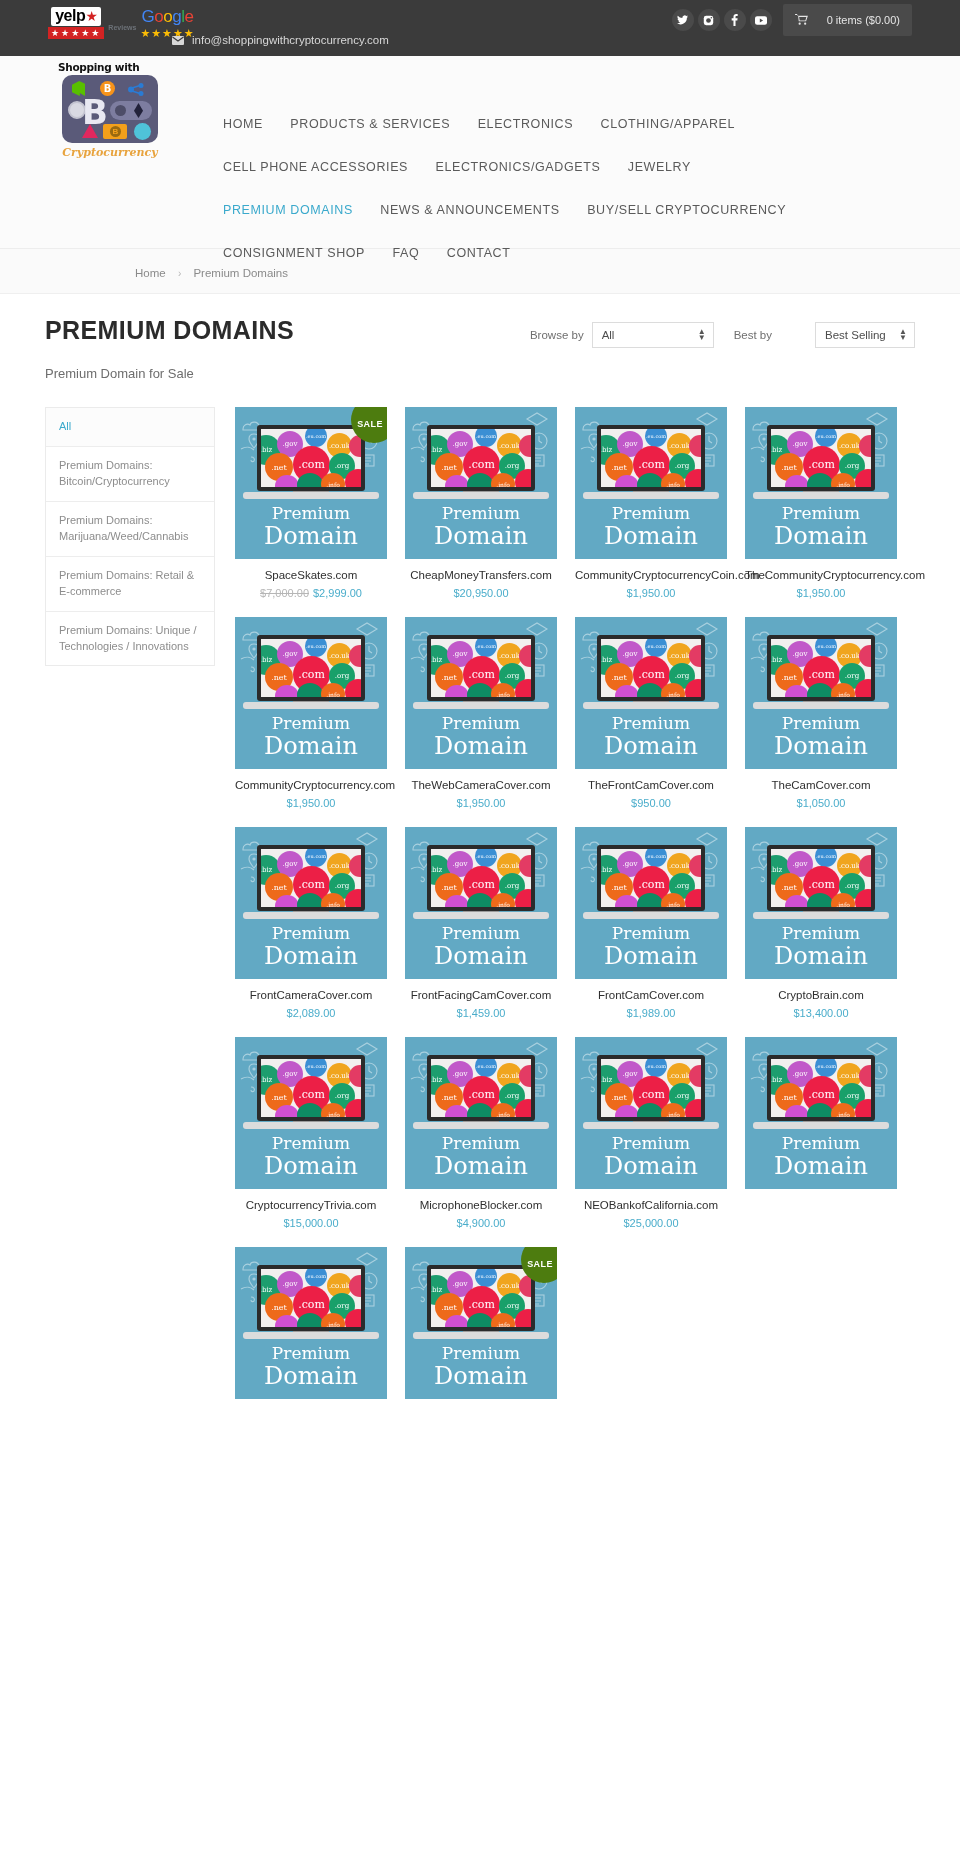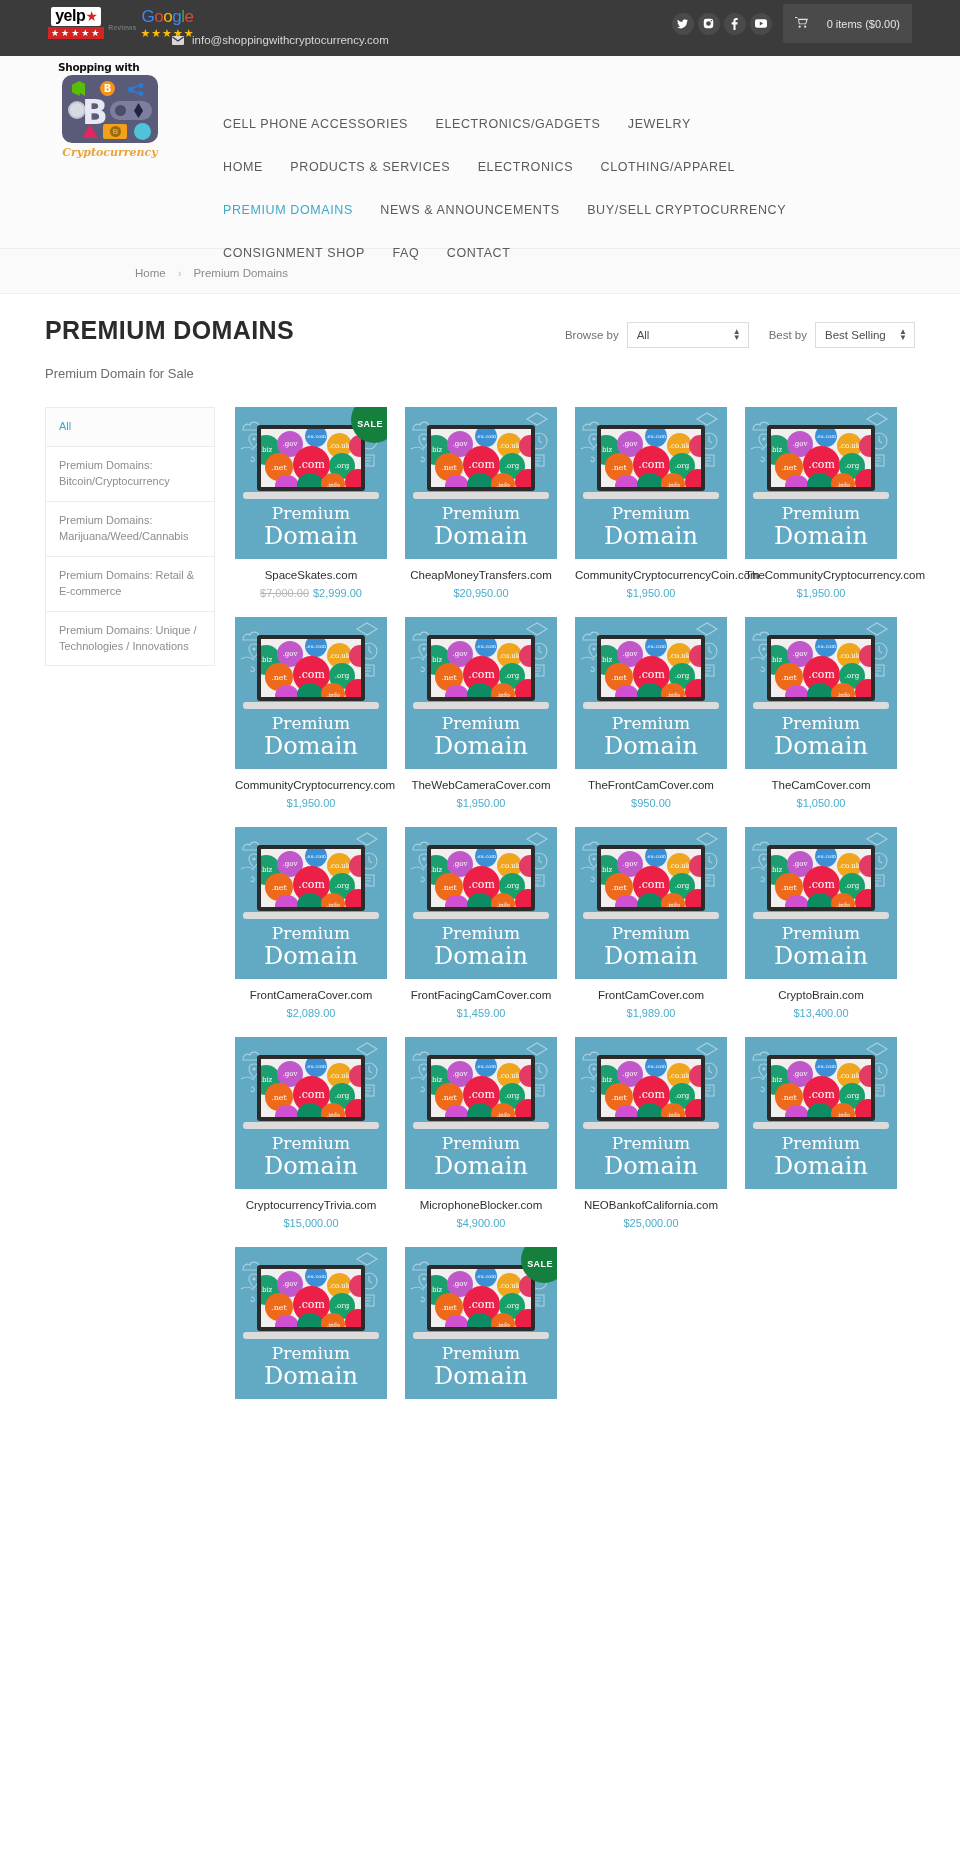--- a/index.html
+++ b/index.html
@@ -99,21 +99,21 @@
     width: 22px; height: 22px;
     border-radius: 50%;
     background: #4a4a4a;
     display: flex; align-items: center; justify-content: center;
     color: #ffffff;
   }
   .cart-btn {
     background: #4a4a4a;
     color: #e6e6e6;
     font-size: 11px;
-    height: 39px;
+    height: 32px;
     padding: 0 12px;
     display: flex; align-items: center; gap: 19px;
     margin-left: 7px;
     border-radius: 2px;
   }
 
   
   .header {
     background: #fbfbfb;
     border-bottom: 1px solid #ededed;
@@ -229,21 +229,21 @@
     position: relative;
     border: 1px solid #dcdcdc;
     background: #fff;
     height: 26px;
     display: flex; align-items: center;
     padding: 0 22px 0 9px;
     font-size: 11.5px;
     color: #4d4d4d;
     margin-right: 20px;
   }
-  .sel:last-child { margin-right: 0; }
+  .sel:last-child { margin-right: 0; margin-left: 35px; }
   .sel.browse { width: 122px; }
   .sel.sort { width: 100px; }
   .spin { position: absolute; right: 7px; top: 6px; font-size: 8px; line-height: 6px; color: #555; }
 
   .subtitle {
     width: 960px; margin: 0 auto;
     padding: 0 45px;
     font-size: 13px;
     color: #6d6d6d;
     margin-bottom: 26px;
@@ -274,21 +274,21 @@
     width: 152px; height: 152px;
     background: #62a9c4;
     position: relative;
     overflow: hidden;
   }
   .sale-badge {
     position: absolute;
     top: -10px; right: -10px;
     width: 46px; height: 46px;
     border-radius: 50%;
-    background: #15803d;
+    background: #4d7c0f;
     color: #fff;
     font-size: 9px;
     font-weight: bold;
     display: flex; align-items: center; justify-content: center;
     letter-spacing: 0.4px;
     z-index: 5;
     padding-top: 8px; padding-right: 8px;
   }
   
   .lap {
@@ -456,29 +456,29 @@
         <span class="coin c-tri"></span>
         <span class="coin c-note"></span>
         <span class="coin c-note-in">B</span>
         <span class="coin c-ada"></span>
       </div>
       <div class="logo-bottom">Cryptocurrency</div>
     </a>
 
     <nav class="nav">
       <div class="nav-row">
-        <a>CELL PHONE ACCESSORIES</a>
-        <a>ELECTRONICS/GADGETS</a>
-        <a>JEWELRY</a>
-      </div>
-      <div class="nav-row">
         <a>HOME</a>
         <a>PRODUCTS &amp; SERVICES</a>
         <a>ELECTRONICS</a>
         <a>CLOTHING/APPAREL</a>
+      </div>
+      <div class="nav-row">
+        <a>CELL PHONE ACCESSORIES</a>
+        <a>ELECTRONICS/GADGETS</a>
+        <a>JEWELRY</a>
       </div>
       <div class="nav-row">
         <a class="active">PREMIUM DOMAINS</a>
         <a>NEWS &amp; ANNOUNCEMENTS</a>
         <a>BUY/SELL CRYPTOCURRENCY</a>
       </div>
       <div class="nav-row">
         <a>CONSIGNMENT SHOP</a>
         <a>FAQ</a>
         <a>CONTACT</a>

